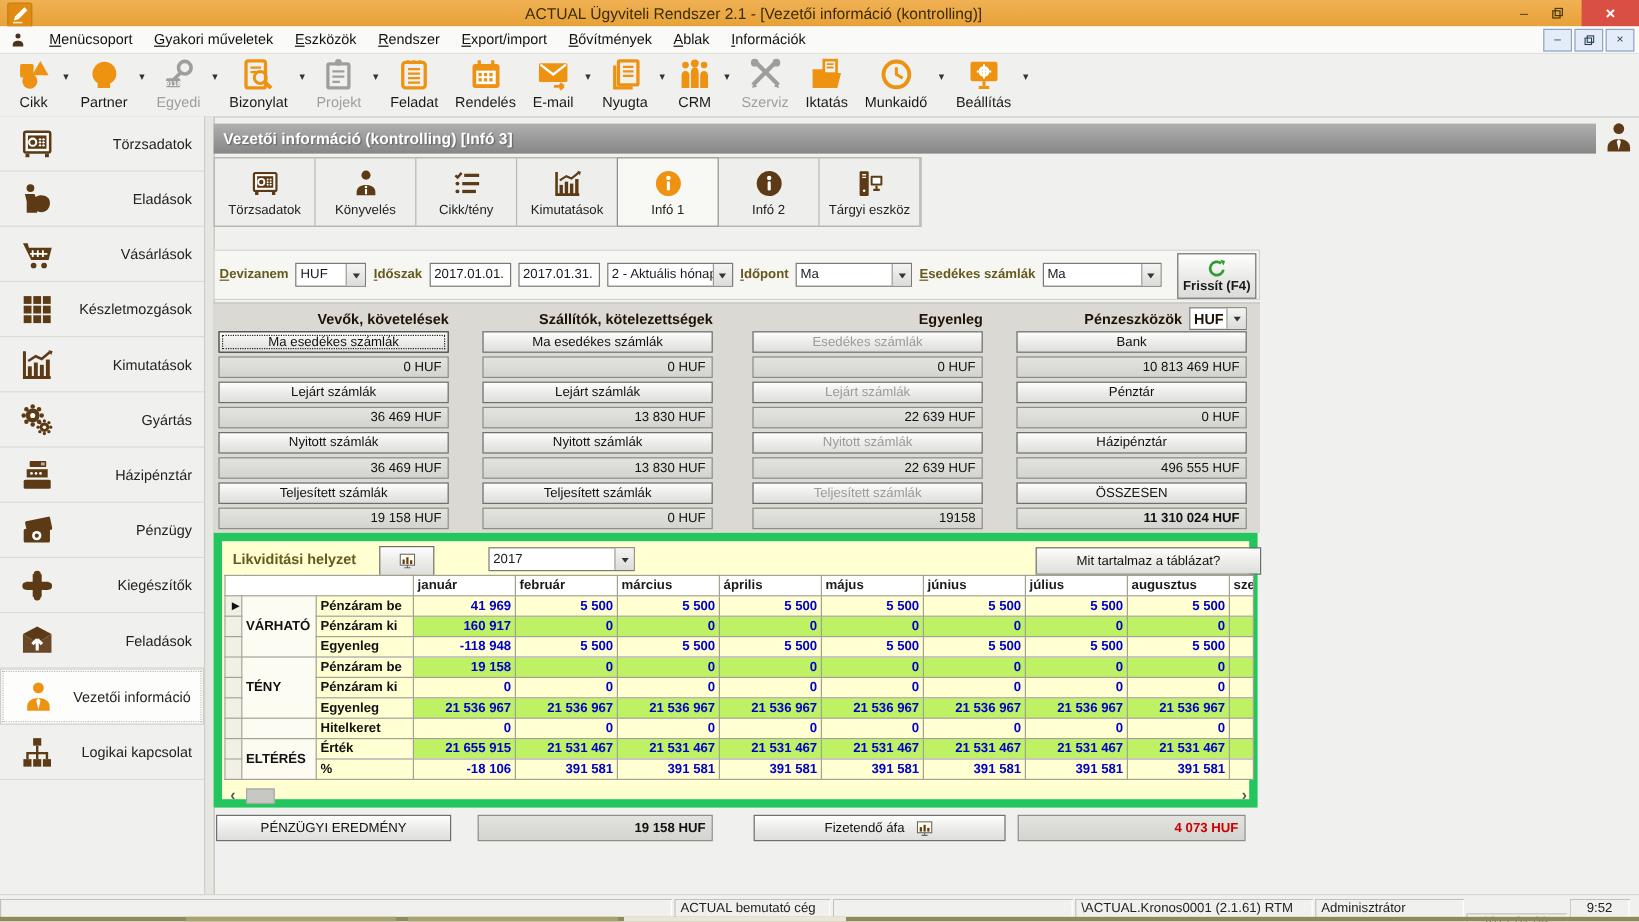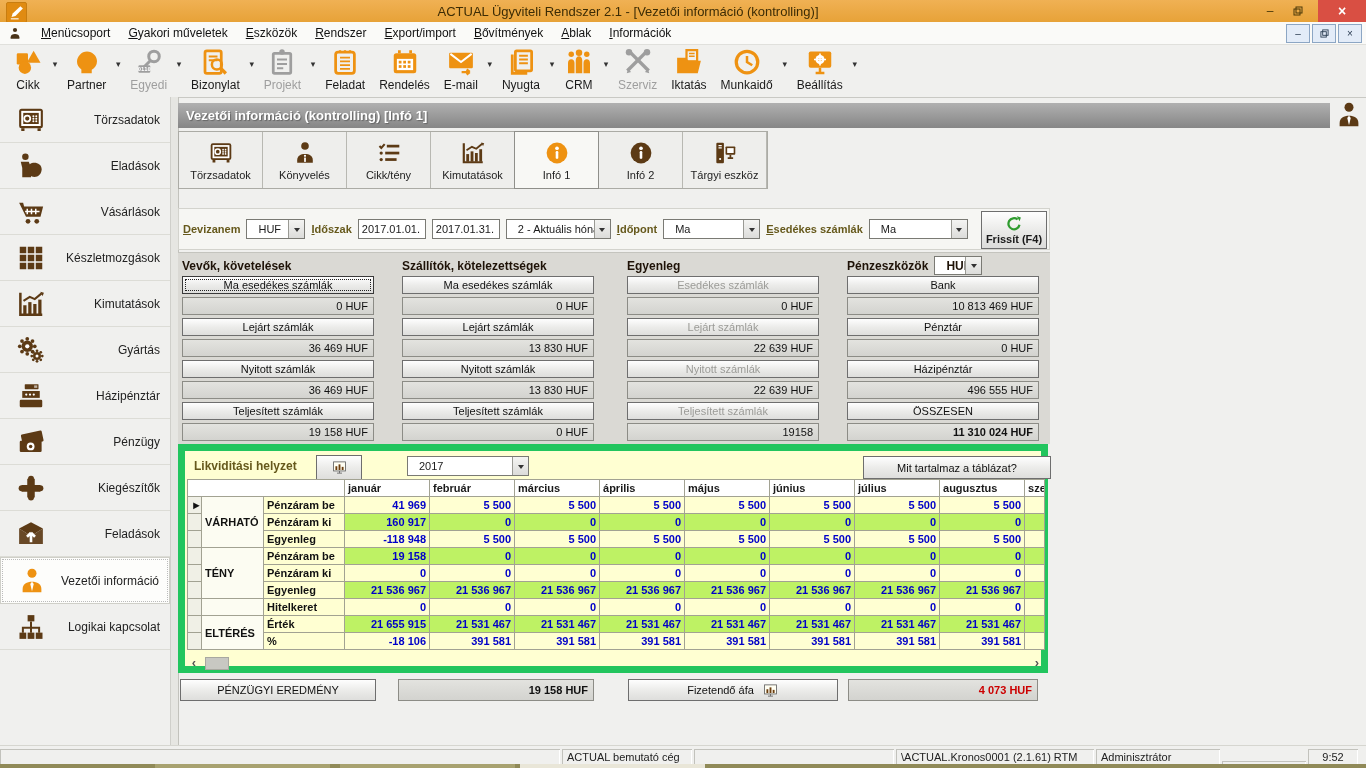--- a/index.html
+++ b/index.html
@@ -64,34 +64,34 @@
   .tab.active .tab-icon{color:#ee9212;}
   .tab.ic-orange .tab-icon{color:#ee9212;}
 
   
   .filter-row{position:absolute;left:178px;top:208px;width:872px;height:42px;background:#f6f6f3;
               border:1px solid #d3d3cd;display:flex;align-items:center;gap:6px;padding-left:4px;box-sizing:border-box;}
   .flabel{font-weight:bold;color:#66591c;white-space:nowrap;}
   .xinput{height:18px;background:#fff;border:1px solid #7a7a74;display:inline-flex;align-items:center;
           padding:0 3px;width:60px;}
   .xselect{height:18px;background:#fff;border:1px solid #7a7a74;display:inline-flex;align-items:stretch;}
-  .xsel-t{flex:1;display:flex;align-items:center;padding-left:11px;white-space:nowrap;overflow:hidden;}
+  .xsel-t{flex:1;display:flex;align-items:center;padding-left:3px;white-space:nowrap;overflow:hidden;}
   .xsel-b{width:15px;background:linear-gradient(#f4f4f2,#dcdcda);border-left:1px solid #9a9a94;
           display:flex;align-items:center;justify-content:center;}
   .xsel-b::after{content:'';border:3.5px solid transparent;border-top:4.5px solid #333;margin-top:4px;}
   .refresh-btn{position:absolute;right:2px;top:2px;width:64px;height:36px;display:flex;flex-direction:column;
                align-items:center;justify-content:center;border:1px solid #6e6e6e;
                background:linear-gradient(#fefefe,#e9e9e7 55%,#dcdcda);font-weight:bold;}
   .refresh-ic{width:18px;height:18px;}
 
   
   .panels{position:absolute;left:178px;top:252px;width:872px;height:191px;background:#dad9d4;border-top:1px solid #c4c4be;}
   .panel-col{position:absolute;top:4px;width:192px;}
   .panel-title{height:17px;font-size:12px;font-weight:bold;color:#1e1207;display:flex;align-items:center;
-               justify-content:flex-start;margin-bottom:2px;gap:6px;}
+               justify-content:flex-end;margin-bottom:2px;gap:6px;}
   .silver-btn{height:16px;border:1px solid #6e6e6e;background:linear-gradient(#fefefe,#ececea 50%,#dededc);
               display:flex;align-items:center;justify-content:center;margin-bottom:3px;color:#111;cursor:default;}
   .silver-btn.btn-disabled{color:#9b9b97;}
   .silver-btn.focused{border:1px solid #3a3a3a;outline:1px dotted #222;outline-offset:-4px;}
   .val-field{height:16px;border:1px solid #8c8c86;background:linear-gradient(#e3e3df,#d3d3cf);
              display:flex;align-items:center;justify-content:flex-end;padding-right:5px;margin-bottom:3px;color:#111;}
   .val-field.bold{font-weight:bold;}
 
   
   .liquidity{position:absolute;left:178px;top:444px;width:870px;height:229px;background:#ffffd2;
@@ -526,21 +526,21 @@
           <rect x="15.8" y="16.5" width="5.4" height="5"></rect>
           <path d="M12 7.5v5M5.5 16.5v-4h13v4M12 12.5v4" stroke="currentColor" stroke-width="1.6" fill="none"></path>
         </svg>
       </span>
       <span class="sb-label">Logikai kapcsolat</span>
     </div>
   </div>
 <div class="v-sep"></div>
 
 <div class="page-header">
-  <span class="page-title">Vezetői információ (kontrolling) [Infó 1]</span>
+  <span class="page-title">Vezetői információ (kontrolling) [Infó 3]</span>
 </div>
 <span class="hdr-person">
     <svg viewBox="0 0 24 24" fill="currentColor">
       <circle cx="12" cy="5.8" r="3.6"></circle>
       <path d="M4.5 21v-2.6c0-3.9 3.4-5.8 7.5-5.8s7.5 1.9 7.5 5.8V21z"></path>
       <path d="M12 12.6l-1.4 1.8 1.4 5.8 1.4-5.8z" fill="#fff"></path>
     </svg>
   </span>
 
 <div class="tabbar">

